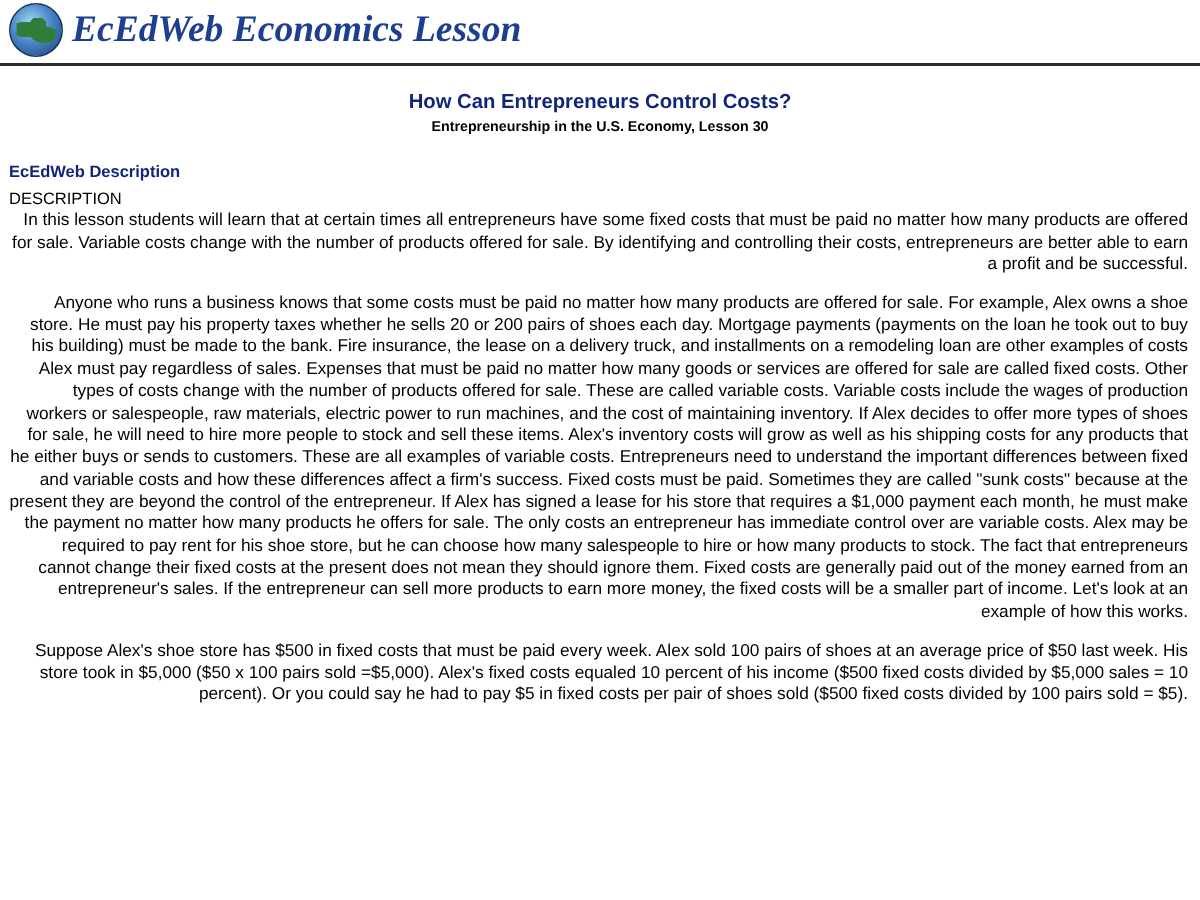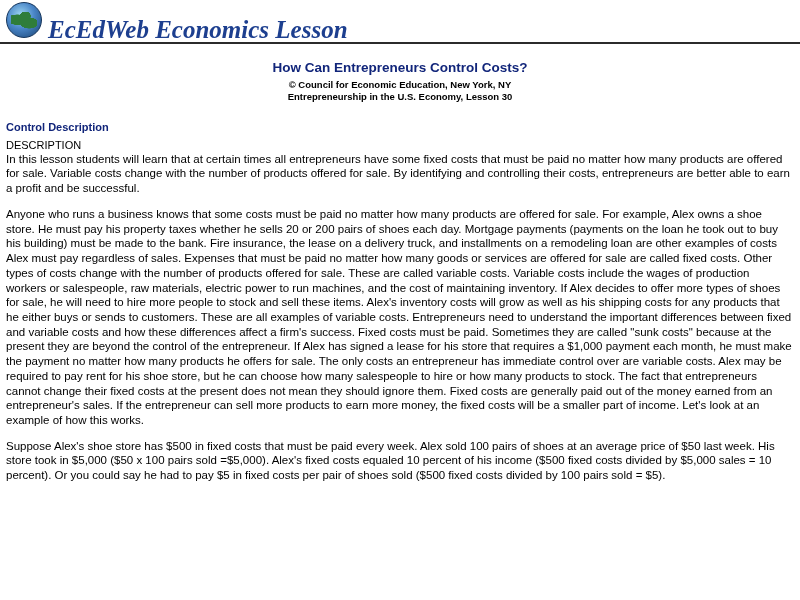--- a/index.html
+++ b/index.html
@@ -47,21 +47,21 @@
     width: 26px;
     height: 17px;
     background:
       radial-gradient(ellipse at 25% 45%, #2f7d3a 0 38%, transparent 40%),
       radial-gradient(ellipse at 70% 65%, #2f7d3a 0 34%, transparent 36%),
       radial-gradient(ellipse at 55% 25%, #2f7d3a 0 26%, transparent 28%);
   }
   .site-title {
     position: absolute;
     left: 48px;
-    top: 16px;
+    top: 6px;
     font-family: "Liberation Serif", serif;
     font-style: italic;
     font-weight: bold;
     font-size: 25px;
     color: #1d3f8f;
     white-space: nowrap;
   }
   .rule {
     height: 2px;
     background: #2b2b2b;
@@ -101,21 +101,21 @@
     font-weight: normal;
     margin: 0 0 1px 0;
   }
   .sub-head.strong {
     font-weight: bold;
   }
   p.body-text {
     font-size: 11.5px;
     line-height: 1.28;
     margin: 0 0 11px 0;
-    text-align: left;
+    text-align: right;
   }
   p.body-text.tight {
     margin-bottom: 0;
   }
   .bold {
     font-weight: normal;
   }
 </style>
 </head>
 <body>
@@ -123,27 +123,26 @@
 <div class="page">
 
   <div class="masthead">
     <div class="logo"></div>
     <div class="site-title">EcEdWeb Economics Lesson</div>
   </div>
   <div class="rule"></div>
 
   <div class="title-block">
     <div class="doc-title">How Can Entrepreneurs Control Costs?</div>
-    <div class="credit">© Council for Economic Education, New York, NY</div>
     <div class="credit">Entrepreneurship in the U.S. Economy, Lesson 30</div>
   </div>
 
   <div class="content">
 
-    <div class="section-head">Control Description</div>
+    <div class="section-head">EcEdWeb Description</div>
 
     <div class="sub-head">DESCRIPTION</div>
     <p class="body-text">In this lesson students will learn that at certain times all entrepreneurs have some fixed costs that must be paid no matter how many products are offered for sale. Variable costs change with the number of products offered for sale. By identifying and controlling their costs, entrepreneurs are better able to earn a profit and be successful.</p>
 
 
     <p class="body-text"><span>Anyone who runs a business knows that some costs must be paid no matter how many products are offered for sale. For example, Alex owns a shoe store. He must pay his property taxes whether he sells 20 or 200 pairs of shoes each day. Mortgage payments (payments on the loan he took out to buy his building) must be made to the bank. Fire insurance, the lease on a delivery truck, and installments on a remodeling loan are other examples of costs Alex must pay regardless of sales. Expenses that must be paid no matter how many goods or services are offered for sale are called </span><span class="bold">fixed costs</span><span>. Other types of costs change with the number of products offered for sale. These are called </span><span class="bold">variable costs</span><span>. Variable costs include the wages of production workers or salespeople, raw materials, electric power to run machines, and the cost of maintaining inventory. If Alex decides to offer more types of shoes for sale, he will need to hire more people to stock and sell these items. Alex's inventory costs will grow as well as his shipping costs for any products that he either buys or sends to customers. These are all examples of variable costs. Entrepreneurs need to understand the important differences between fixed and variable costs and how these differences affect a firm's success. Fixed costs must be paid. Sometimes they are called "sunk costs" because at the present they are beyond the control of the entrepreneur. If Alex has signed a lease for his store that requires a $1,000 payment each month, he must make the payment no matter how many products he offers for sale. The only costs an entrepreneur has immediate control over are variable costs. Alex may be required to pay rent for his shoe store, but he can choose how many salespeople to hire or how many products to stock. The fact that entrepreneurs cannot change their fixed costs at the present does not mean they should ignore them. Fixed costs are generally paid out of the money earned from an entrepreneur's sales. If the entrepreneur can sell more products to earn more money, the fixed costs will be a smaller part of income. Let's look at an example of how this works.</span></p>
 
     <p class="body-text">Suppose Alex's shoe store has $500 in fixed costs that must be paid every week. Alex sold 100 pairs of shoes at an average price of $50 last week. His store took in $5,000 ($50 x 100 pairs sold =$5,000). Alex's fixed costs equaled 10 percent of his income ($500 fixed costs divided by $5,000 sales = 10 percent). Or you could say he had to pay $5 in fixed costs per pair of shoes sold ($500 fixed costs divided by 100 pairs sold = $5).</p>
 
 

